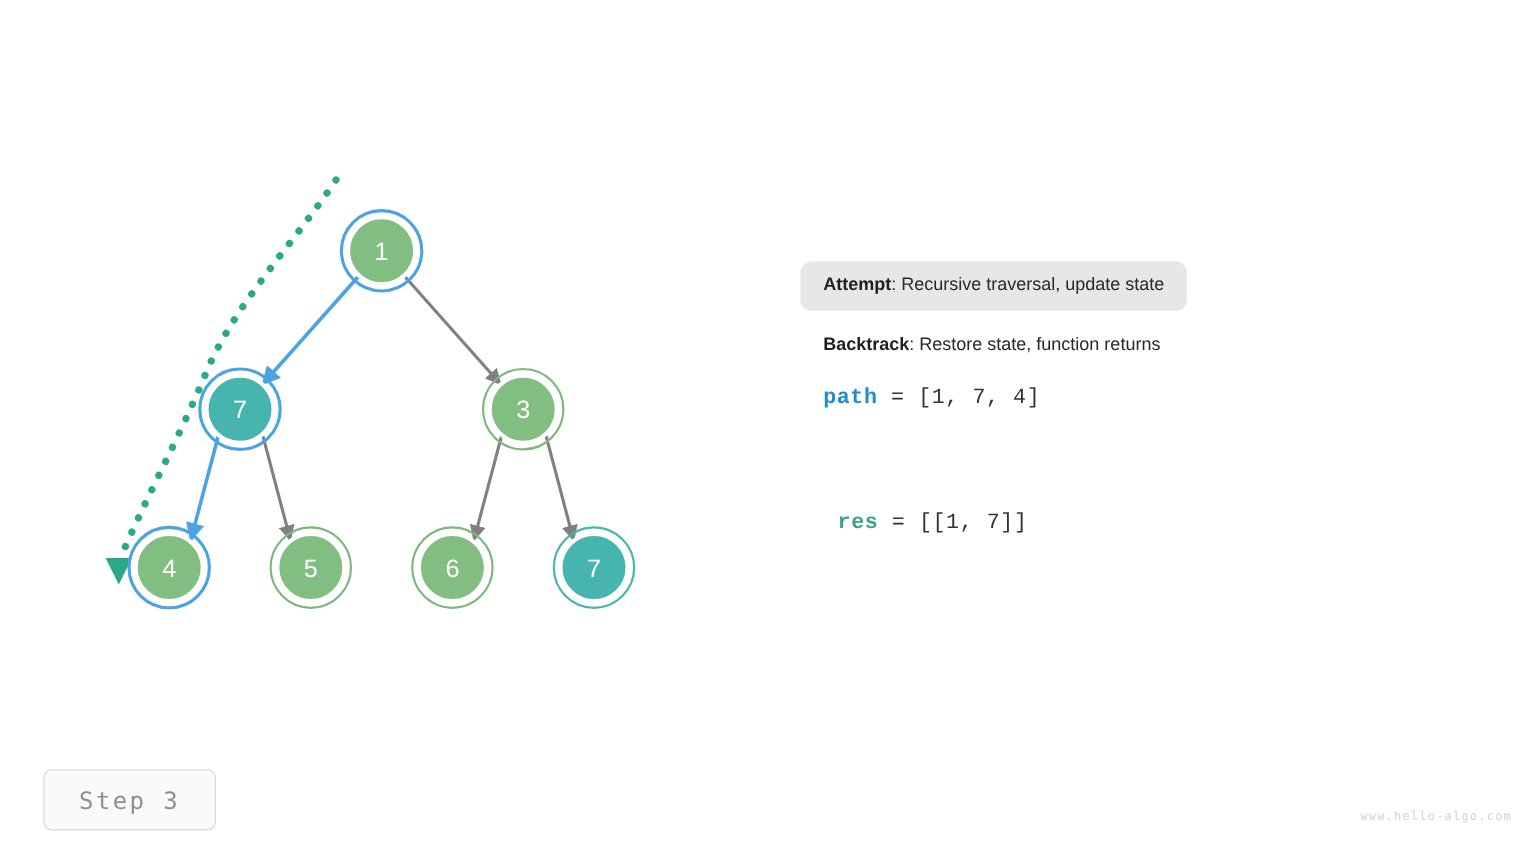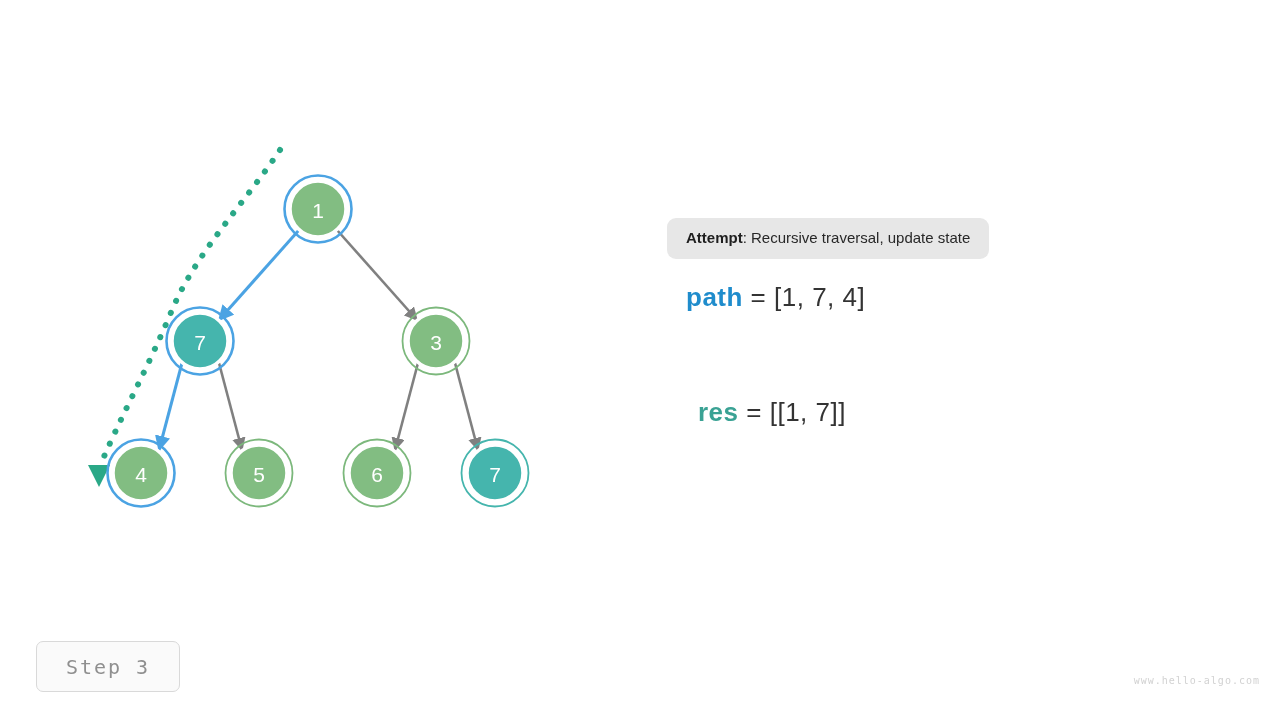--- a/index.html
+++ b/index.html
@@ -66,22 +66,22 @@
     margin-top: 19px;
     padding-left: 0px;
   }
 
   .kw {
     font-weight: bold;
     color: #1f1f1f;
   }
 
   .code-line {
-    font-family: Liberation Sans, sans-serif;
-    font-size: 26px;
+    font-family: Liberation Mono, monospace;
+    font-size: 18px;
     color: #333333;
     white-space: pre;
     letter-spacing: 0.5px;
   }
 
   #path-line { margin-top: 23px; }
   #res-line  { margin-top: 84px; margin-left: 12px; }
 
   .var-path { color: #1f8ccc; font-weight: bold; }
   .var-res  { color: #3aa294; font-weight: bold; }
@@ -190,20 +190,21 @@
       <text class="node-label" x="495" y="474">7</text>
     </g>
   </svg>
 
   <div id="info-panel">
 
     <div class="info-line">
       <span class="attempt-row"><span class="kw">Attempt</span><span>: </span><span>Recursive traversal, update state</span></span>
     </div>
 
+    <div class="info-line backtrack-row"><span class="kw">Backtrack</span><span>: </span><span>Restore state, function returns</span></div>
 
     <div class="code-line" id="path-line"><span class="var-path">path</span><span> = </span><span>[1, 7, 4]</span></div>
 
     <div class="code-line" id="res-line"><span class="var-res">res</span><span> = </span><span>[[1, 7]]</span></div>
 
   </div>
 
   <div id="step-badge">
     <span>Step 3</span>
   </div>

